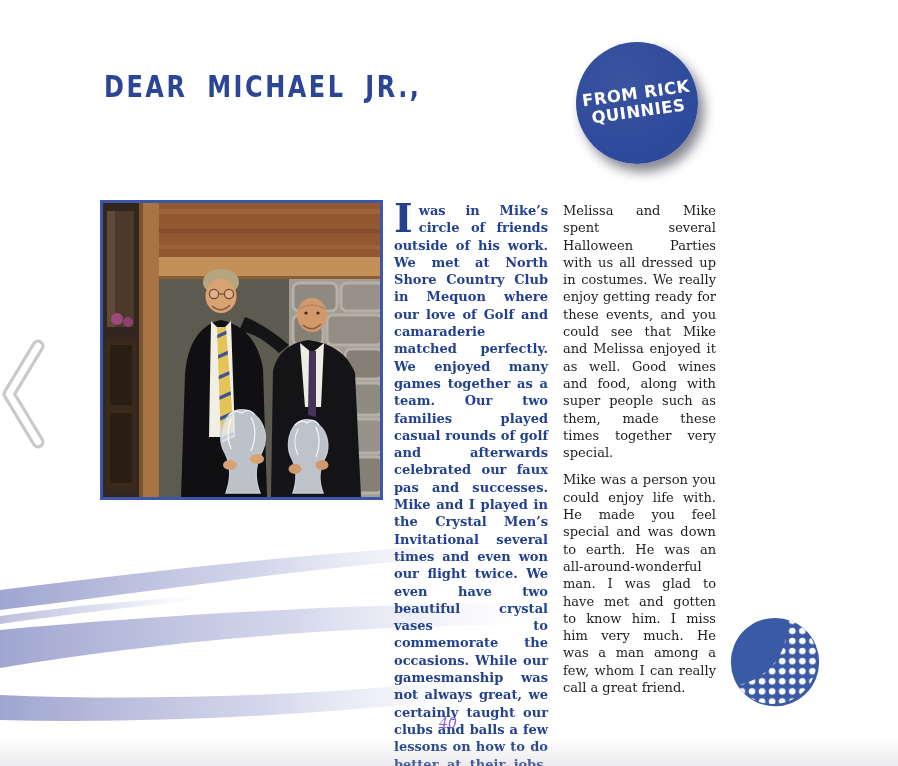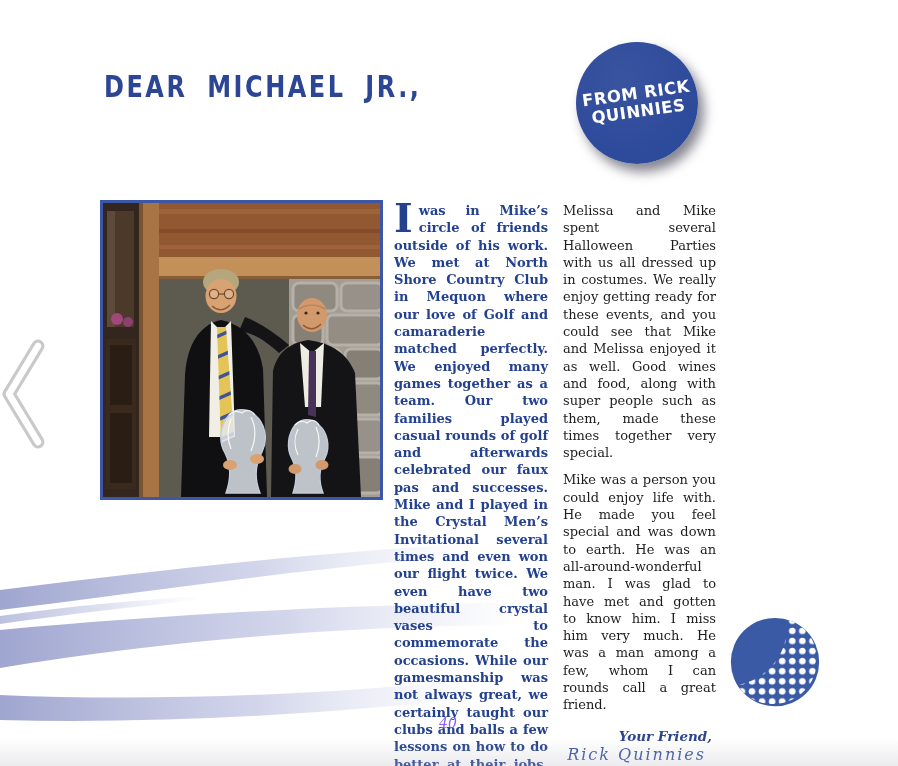--- a/index.html
+++ b/index.html
@@ -219,25 +219,21 @@
       <ellipse cx="219" cy="262" rx="6.5" ry="5" fill="#d1996c"></ellipse>
     </svg>
   </div>
 
   <div class="col col1">
     <span class="dropcap">I</span><span>was in Mike’s circle of friends outside of his work. We met at North Shore Country Club in Mequon where our love of Golf and camaraderie matched perfectly. We enjoyed many games together as a team. Our two families played casual rounds of golf and afterwards celebrated our faux pas and successes. Mike and I played in the Crystal Men’s Invitational several times and even won our flight twice. We even have two beautiful crystal vases to commemorate the occasions. While our gamesmanship was not always great, we certainly taught our clubs and balls a few lessons on how to do better at their jobs, in addition to hooking, slicing or drowning our golf balls in the local ponds.</span>
   </div>
 
   <div class="col col2">
     <p>Melissa and Mike spent several Halloween Parties with us all dressed up in costumes. We really enjoy getting ready for these events, and you could see that Mike and Melissa enjoyed it as well. Good wines and food, along with super people such as them, made these times together very special.</p>
-    <p>Mike was a person you could enjoy life with. He made you feel special and was down to earth. He was an all-around-wonderful man. I was glad to have met and gotten to know him. I miss him very much. He was a man among a few, whom I can rounds call a great friend.</p>
-    <div class="signature">
-      <div class="sig-closing">Your Friend,</div>
-      <div class="sig-name">Rick Quinnies</div>
-    </div>
+    <p>Mike was a person you could enjoy life with. He made you feel special and was down to earth. He was an all-around-wonderful man. I was glad to have met and gotten to know him. I miss him very much. He was a man among a few, whom I can really call a great friend.</p>
   </div>
 
   <div class="pagenum">40</div>
 
   <svg class="golfball" viewBox="0 0 100 100" aria-hidden="true">
     <defs>
       <pattern id="dimples" width="10.5" height="10.5" patternUnits="userSpaceOnUse">
         <circle cx="5" cy="5" r="3.4" fill="#ffffff"></circle>
       </pattern>
       <clipPath id="ballclip">

